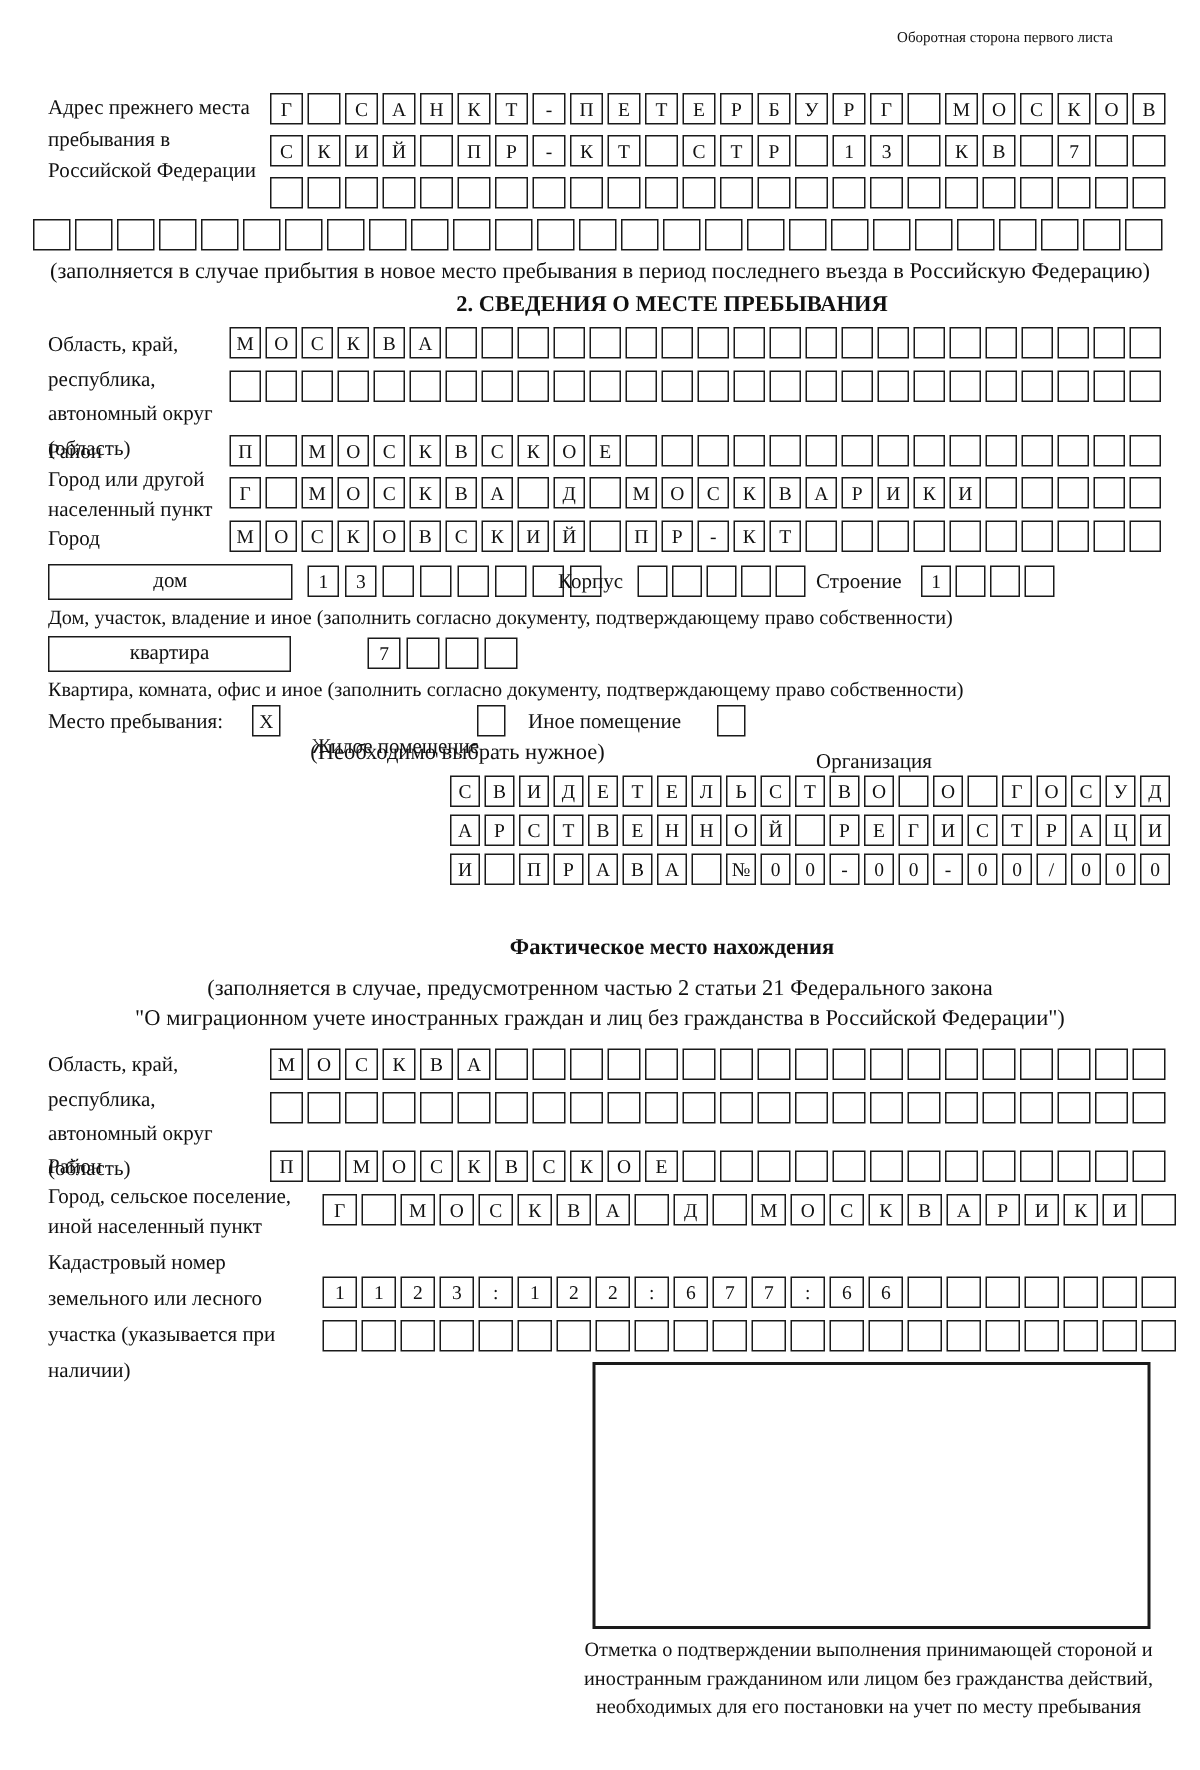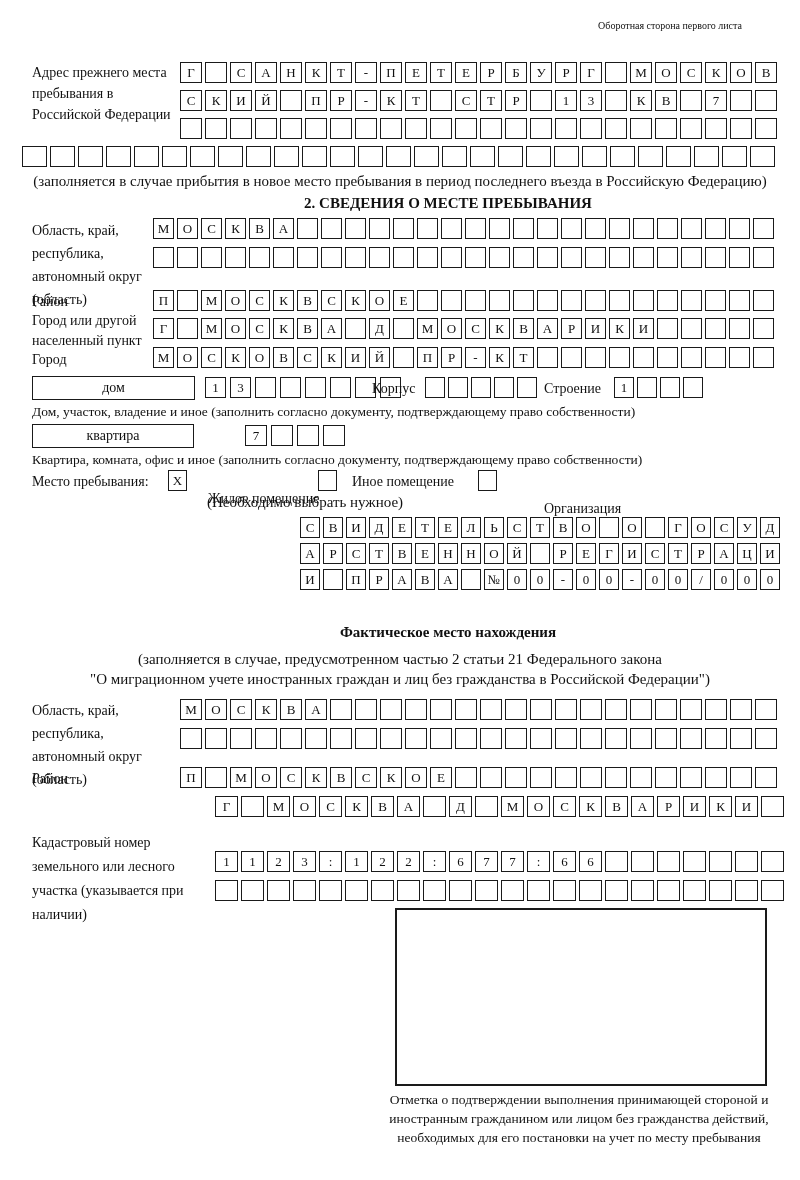--- a/index.html
+++ b/index.html
@@ -495,20 +495,21 @@
       <div class="cell"></div>
       <div class="cell"></div>
       <div class="cell"></div>
       <div class="cell"></div>
       <div class="cell"></div>
       <div class="cell"></div>
       <div class="cell"></div>
       <div class="cell"></div>
     </div>
 
+  <div class="slabel" style="left:32px; top:789px; width:185px; line-height:20px;">Город, сельское поселение, иной населенный пункт</div>
   <div class="cellrow" style="left:215px; top:796px; --cw:23px;">
       <div class="cell">Г</div>
       <div class="cell"></div>
       <div class="cell">М</div>
       <div class="cell">О</div>
       <div class="cell">С</div>
       <div class="cell">К</div>
       <div class="cell">В</div>
       <div class="cell">А</div>
       <div class="cell"></div>

